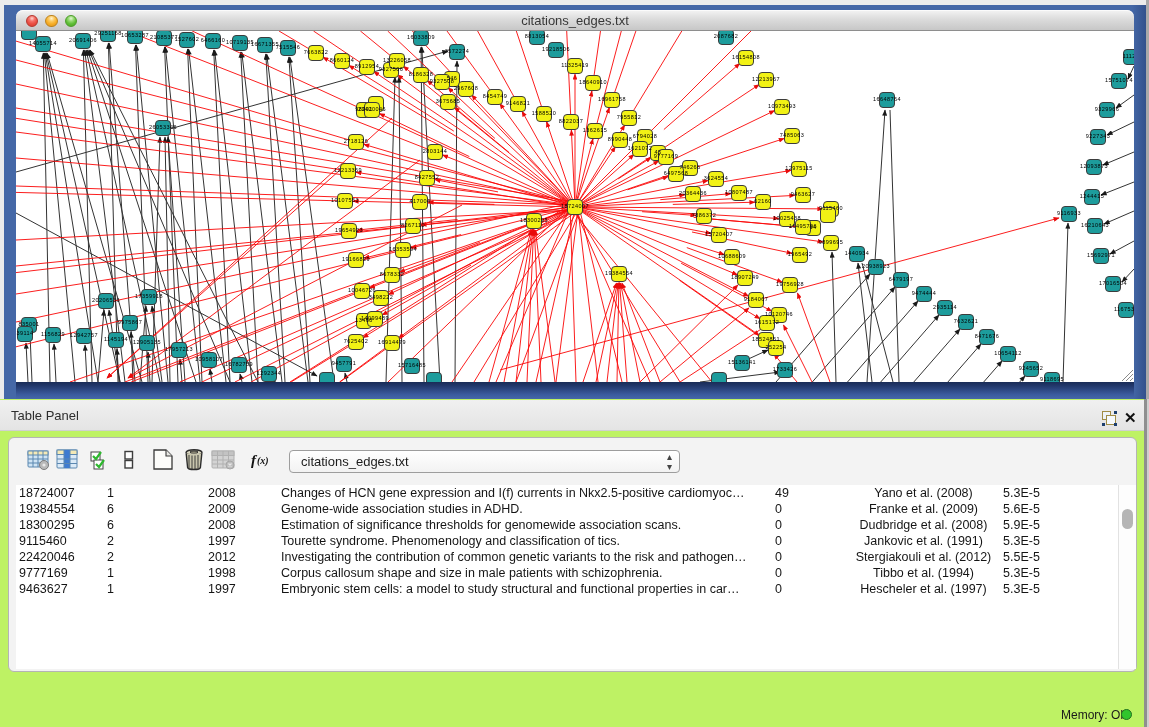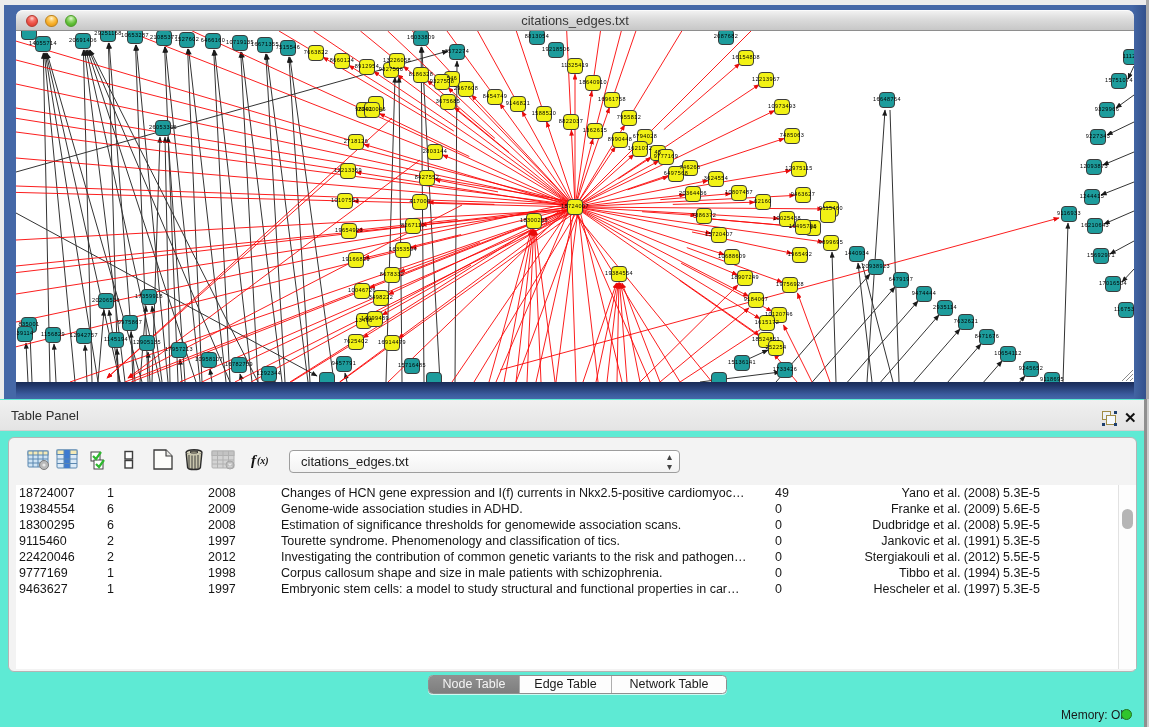--- a/index.html
+++ b/index.html
@@ -9,35 +9,35 @@
 .titlebar{position:absolute;left:0;top:0;width:100%;height:21px;border-radius:7px 7px 0 0;background:linear-gradient(#f4f4f4,#dcdcdc 45%,#c7c7c7);border-bottom:1px solid #8e8e8e;box-shadow:inset 0 1px 0 #fbfbfb}
 .title{position:absolute;width:100%;text-align:center;top:3px;font-size:13px;color:#383838}
 .tl{position:absolute;top:4.5px;width:12.5px;height:12.5px;border-radius:50%}
 .tl.r{left:9.5px;background:radial-gradient(circle at 50% 25%,#ffd5d0 0%,#f4736b 30%,#ea4e42 60%,#d63e31 100%);border:0.5px solid #b5372e}
 .tl.y{left:29px;background:radial-gradient(circle at 50% 25%,#fff3cf 0%,#fcca62 30%,#f7ad26 60%,#dd921a 100%);border:0.5px solid #bd831f}
 .tl.g{left:48.5px;background:radial-gradient(circle at 50% 25%,#e2f6d2 0%,#96d973 30%,#5fbe35 60%,#4da327 100%);border:0.5px solid #4c9c2a}
 .content{position:absolute;left:0;top:21px;width:1118px;height:351px;background:#fff;overflow:hidden}
 .toprail{position:absolute;left:0;top:0;width:1149px;height:5px;background:#ececec}
 .leftrail{position:absolute;left:0;top:0;width:4px;height:399px;background:#ececec}
 .rightrail{position:absolute;left:1146px;top:0;width:3px;height:399px;background:#a9a9a9}
-.panel{position:absolute;left:0;top:399px;width:1149px;height:328px;background:#5eead4}
+.panel{position:absolute;left:0;top:399px;width:1149px;height:328px;background:#bef264}
 .phead{position:absolute;left:0;top:1px;width:1149px;height:31px;background:linear-gradient(#f0f0f0,#e4e4e4);border-bottom:1px solid #d0d0d0}
 .phead .t{position:absolute;left:11px;top:8px;font-size:13px;color:#2e2e2e}
 .pclose{position:absolute;left:1124px;top:9px;font-size:15px;font-weight:bold;color:#111}
 .pbox{position:absolute;left:8px;top:38px;width:1129px;height:235px;background:#f3f3f3;border:1px solid #b4b4b4;border-radius:6px}
 .ebar{position:absolute;left:1144px;top:0;width:3px;height:328px;background:#8f8f8f}
 .ebar2{position:absolute;left:1147px;top:0;width:2px;height:328px;background:#cfcfcf}
 .combo{position:absolute;left:280px;top:12px;width:391px;height:23px;background:linear-gradient(#ffffff,#f2f2f2);border:1px solid #9d9d9d;border-radius:4px;font-size:13px;color:#1c1c1c;line-height:21px;padding-left:11px}
 .combo .ar{position:absolute;right:7px;top:1px;font-size:10px;color:#444;line-height:10px}
 table.grid{border-collapse:collapse;table-layout:fixed;font-size:12.5px;color:#151515;background:#fff}
 table.grid th{height:21px;font-weight:normal;background:#bcdeee;border:1px solid #969696;border-top:1px solid #8a8a8a;overflow:hidden;white-space:nowrap}
 table.grid th.c0{background:#ececec}
 table.grid td{height:16px;padding:0 0 0 3px;overflow:hidden;white-space:nowrap;border:none}
 .c0{width:88px}.c1{width:101px}.c2{width:73px}.c3{width:494px}.c4{width:72px}.c5{width:156px}.c6{width:93px}
-td.c1{padding-left:5px}td.c3{padding-left:4px}td.c5{text-align:right;padding-left:6px}td.c6{padding-left:6px}
+td.c1{padding-left:5px}td.c3{padding-left:4px}td.c5{text-align:center;padding-left:6px}td.c6{padding-left:6px}
 .tview{position:absolute;left:7px;top:47px;width:1110px;height:184px;background:#fff;overflow:hidden}
 .sbar{position:absolute;left:1109px;top:47px;width:18px;height:184px;background:#fdfdfd;border-left:1px solid #e2e2e2}
 .sthumb{position:absolute;left:3px;top:24px;width:11px;height:20px;background:#b5b5b5;border-radius:6px}
 .tabs{position:absolute;left:428px;top:276px;height:19px;display:flex;border:1px solid #8f8f8f;border-radius:4.5px;overflow:hidden;background:#fdfdfd;box-shadow:0 1px 0 rgba(255,255,255,.7)}
 .tab{font-size:12.5px;color:#1a1a1a;line-height:17px;text-align:center;border-right:1px solid #aeaeae}.tab.w1{width:91px}.tab.w2{width:92px}.tab.w3{width:114px}
 .tab.sel{background:linear-gradient(#909090,#7e7e7e);color:#f4f4f4}
 .tab:last-child{border-right:none}
 .mem{position:absolute;left:1061px;top:309px;font-size:12px;color:#1a1a1a}
 .memdot{position:absolute;left:1121px;top:310px;width:11px;height:11px;border-radius:50%;background:#30c52c;border:1px solid #21701f}
 .ticon{position:absolute;top:10px}
@@ -711,21 +711,16 @@
               <td class="c5">Hescheler et al. (1997)</td>
               <td class="c6">5.3E-5</td>
             </tr>
     </tbody>
         </table>
     </div>
     <div class="sbar">
         <div class="sthumb"></div>
       </div>
   </div>
-  <div class="tabs">
-      <div class="tab sel w1">Node Table</div>
-      <div class="tab w2">Edge Table</div>
-      <div class="tab w3">Network Table</div>
-    </div>
   <div class="mem">Memory: OK</div>
     <div class="memdot"></div>
   <div class="ebar"></div>
     <div class="ebar2"></div>
 </div>
 </body></html>

